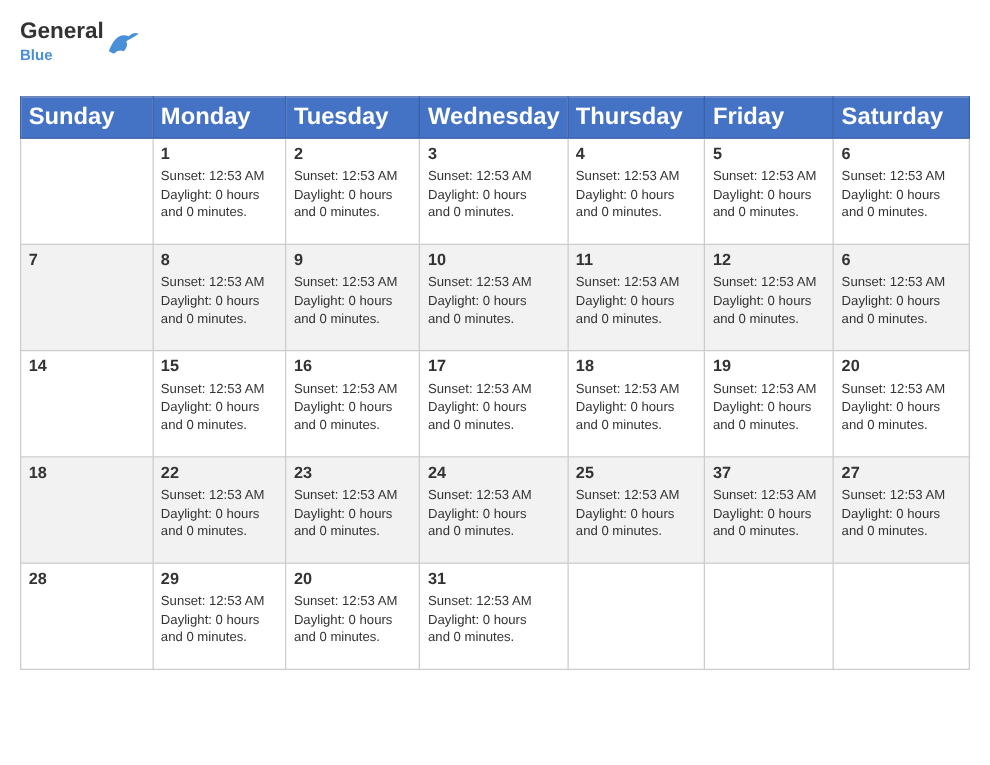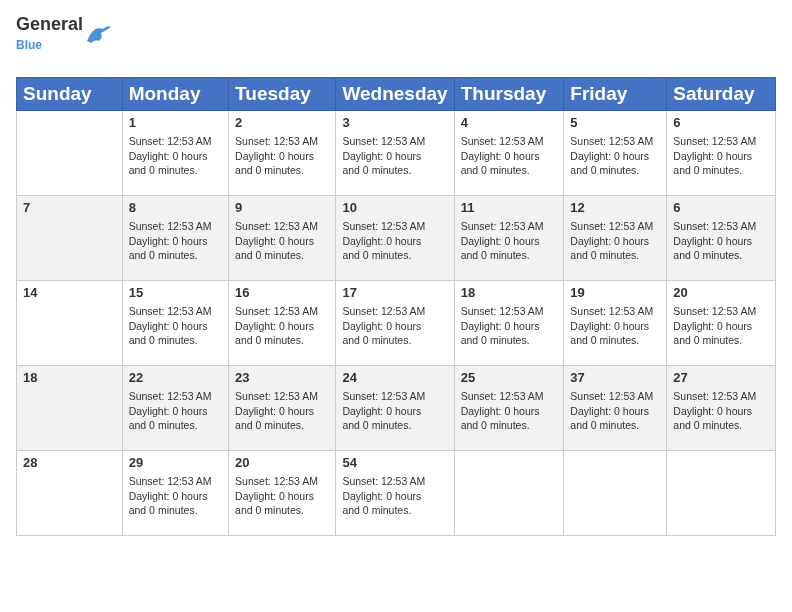--- a/index.html
+++ b/index.html
@@ -310,21 +310,21 @@
 Daylight: 0 hours
 and 0 minutes.</div>
           </td>
           <td>
             <span class="day-num">20</span>
             <div class="day-info" style="white-space: pre-line;">Sunset: 12:53 AM
 Daylight: 0 hours
 and 0 minutes.</div>
           </td>
           <td>
-            <span class="day-num">54</span>
+            <span class="day-num">31</span>
             <div class="day-info" style="white-space: pre-line;">Sunset: 12:53 AM
 Daylight: 0 hours
 and 0 minutes.</div>
           </td>
           <td class="empty-cell"></td>
           <td class="empty-cell"></td>
           <td class="empty-cell"></td>
         </tr>
       </tbody>
   </table>

